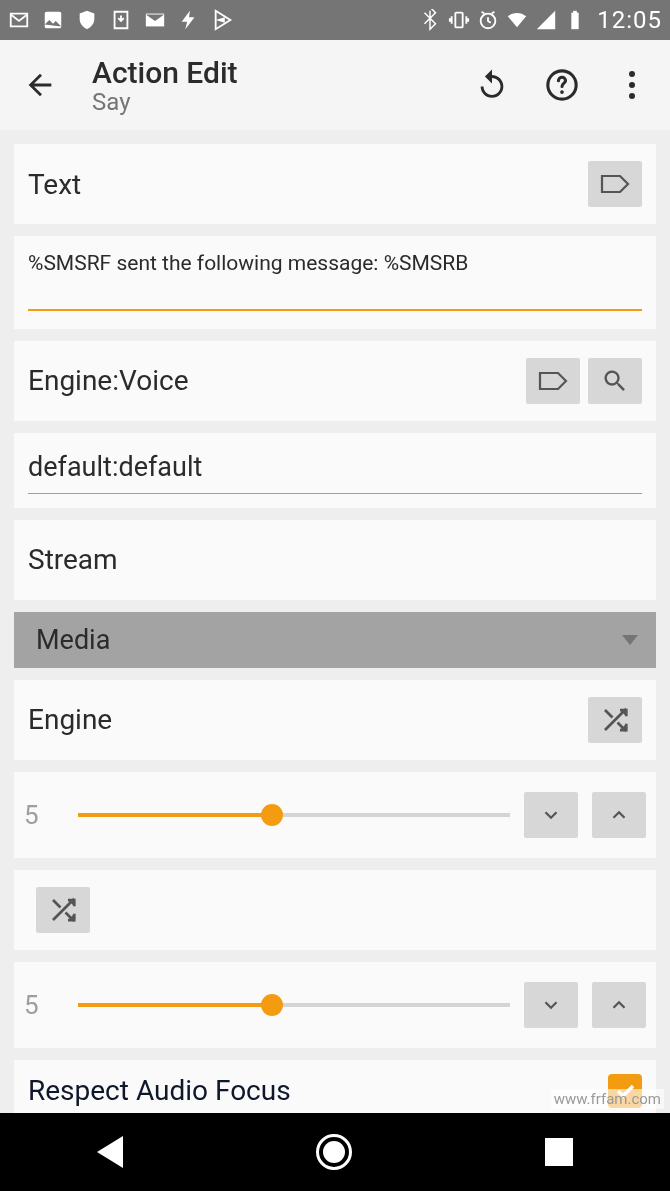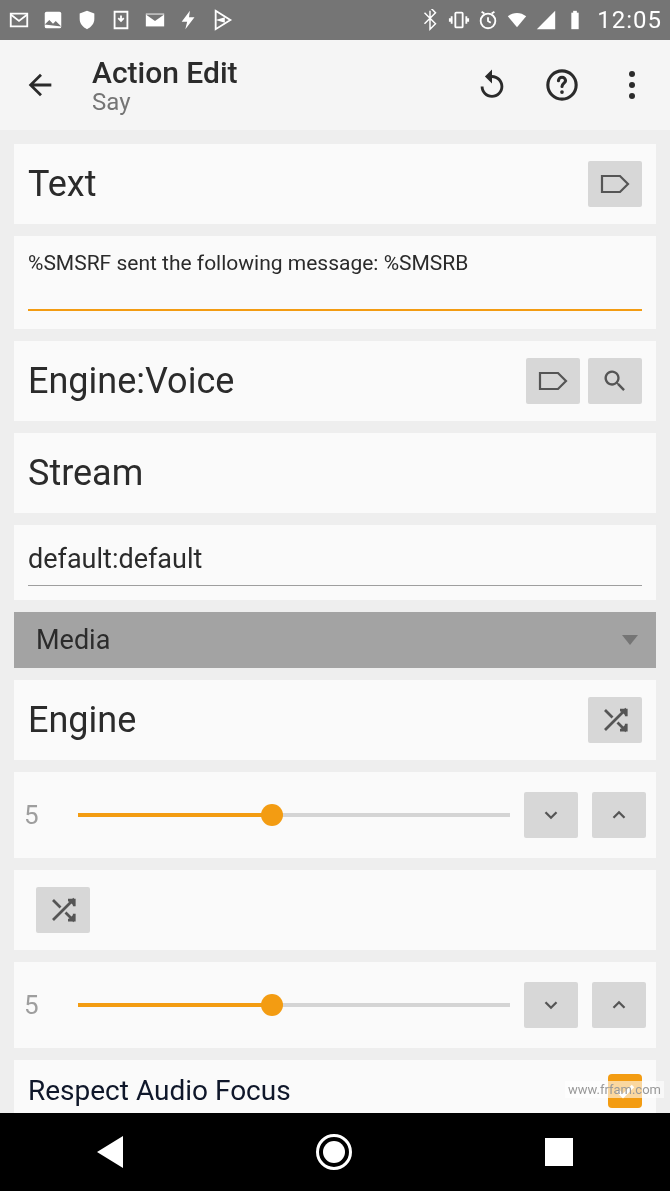--- a/index.html
+++ b/index.html
@@ -21,21 +21,21 @@
   .app-subtitle { font-size: 24px; color: #757575; margin-top: -2px; }
   .app-actions { margin-left: auto; display: flex; gap: 30px; align-items: center; }
   .app-actions .icon-btn { width: 40px; height: 40px; display:flex; align-items:center; justify-content:center; }
   .dots { display:flex; flex-direction:column; gap:5px; }
   .dots div { width:6px; height:6px; border-radius:50%; background:#2b2b2b; }
   
   
   .content { padding: 14px 14px 0 14px; }
   .panel { background: #fafafa; margin-bottom: 12px; padding: 14px 14px; }
   .panel-head { display:flex; align-items:center; min-height: 52px; }
-  .panel-title { font-size: 36px; color: #2b2b2b; flex:1; }
+  .panel-title { font-size: 28px; color: #2b2b2b; flex:1; }
   .chip-btn { width: 54px; height: 46px; background: #d7d7d7; display:flex; align-items:center; justify-content:center; margin-left: 8px; border-radius:2px; }
   .chip-btn svg { width: 30px; height: 24px; fill: none; stroke: #555; stroke-width: 2.2; }
   .chip-btn.search svg { fill:#555; stroke:none; width:28px; height:28px; }
   .shuffle-btn svg { width:30px; height:30px; fill:#555; }
   
   .text-input { width:100%; font-size: 21px; color:#2b2b2b; background:transparent; border:none; border-bottom: 2.5px solid #f39c12; padding: 0 0 6px 0; line-height: 1.25; resize:none; font-family:inherit; outline:none; }
   .plain-input { width:100%; font-size:27px; color:#2b2b2b; background:transparent; border:none; border-bottom:1.5px solid #9e9e9e; padding: 4px 0 10px 0; font-family:inherit; outline:none; }
   
   .dropdown-row { display:flex; align-items:center; padding: 12px 18px 12px 18px; background:#a3a3a3; margin-bottom:12px; }
   .dropdown-val { font-size:27px; color:#2b2b2b; flex:1; padding-left:4px; }
@@ -54,21 +54,21 @@
   .checkbox { width:34px; height:34px; background:#f39c12; border-radius:4px; display:flex; align-items:center; justify-content:center; }
   .checkbox svg { width:24px; height:24px; stroke:#fff; stroke-width:3.5; fill:none; }
   
   
   .nav-bar { position:absolute; bottom:0; left:0; right:0; height:78px; background:#000; display:flex; align-items:center; justify-content:space-around; }
   .nav-tri { width:0; height:0; border-top:16px solid transparent; border-bottom:16px solid transparent; border-right:26px solid #fff; }
   .nav-circ { width:36px; height:36px; border:3.5px solid #fff; border-radius:50%; position:relative; }
   .nav-circ::after { content:''; position:absolute; inset:4px; background:#fff; border-radius:50%; }
   .nav-sq { width:28px; height:28px; background:#fff; }
   
-  .watermark { position:absolute; bottom:93px; right:6px; font-size:13px; color:#999; background:rgba(255,255,255,0.6); padding:1px 3px; }
+  .watermark { position:absolute; bottom:82px; right:6px; font-size:15px; color:#999; background:rgba(255,255,255,0.6); padding:1px 3px; }
 </style>
 </head>
 <body>
 
 <div class="status-bar">
   <div class="status-left">
     <span>
         <svg viewBox="0 0 24 24">
           <path d="M3 5h18v14H3z" fill="none" stroke="#fff" stroke-width="2"></path>
           <path d="M3 6l9 7 9-7" fill="none" stroke="#fff" stroke-width="2"></path>
@@ -207,27 +207,27 @@
       </div>
       <div class="chip-btn search">
         <svg viewBox="0 0 24 24">
             <path d="M15.5 14h-.8l-.3-.3a6.5 6.5 0 10-.7.7l.3.3v.8l5 5 1.5-1.5-5-5zM9.5 14A4.5 4.5 0 119.5 5a4.5 4.5 0 010 9z"></path>
           </svg>
       </div>
     </div>
   </div>
 
   <div class="panel">
+    <input class="plain-input" value="default:default" style="">
+  </div>
+
+  <div class="panel">
     <div class="panel-head">
       <div class="panel-title">Stream</div>
     </div>
-  </div>
-
-  <div class="panel">
-    <input class="plain-input" value="default:default" style="">
   </div>
 
   <div class="dropdown-row">
     <div class="dropdown-val">Media</div>
     <div class="chev"></div>
   </div>
 
   <div class="panel">
     <div class="panel-head">
       <div class="panel-title">Engine</div>

